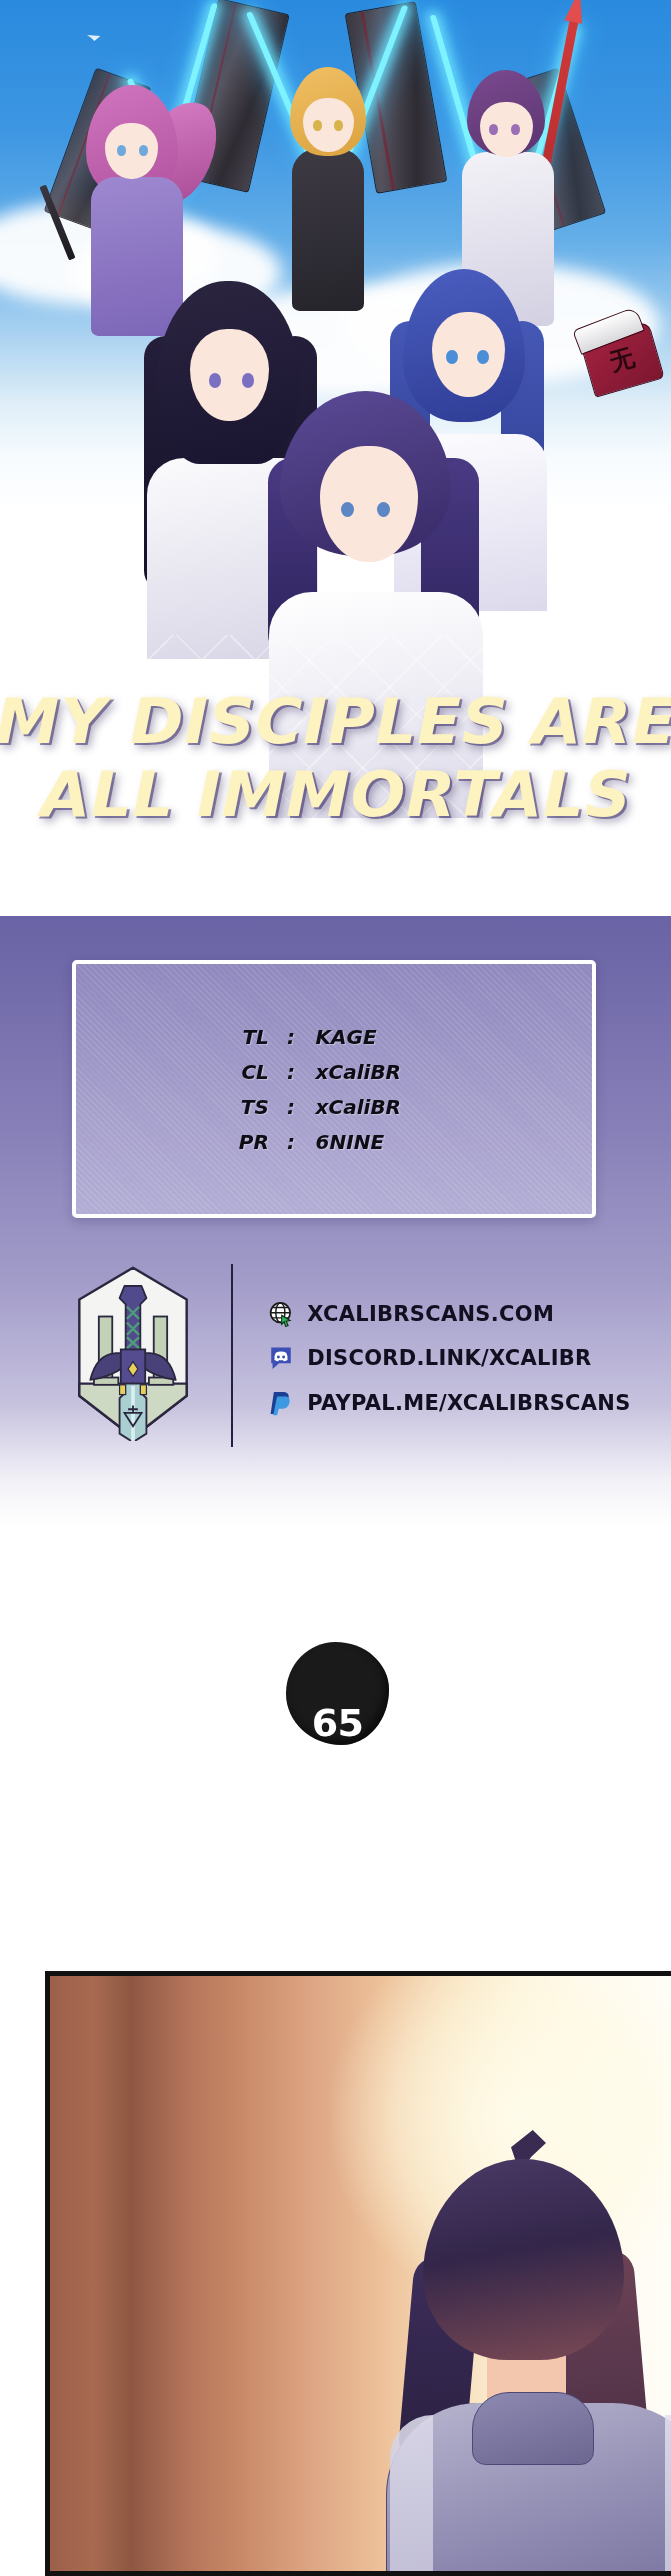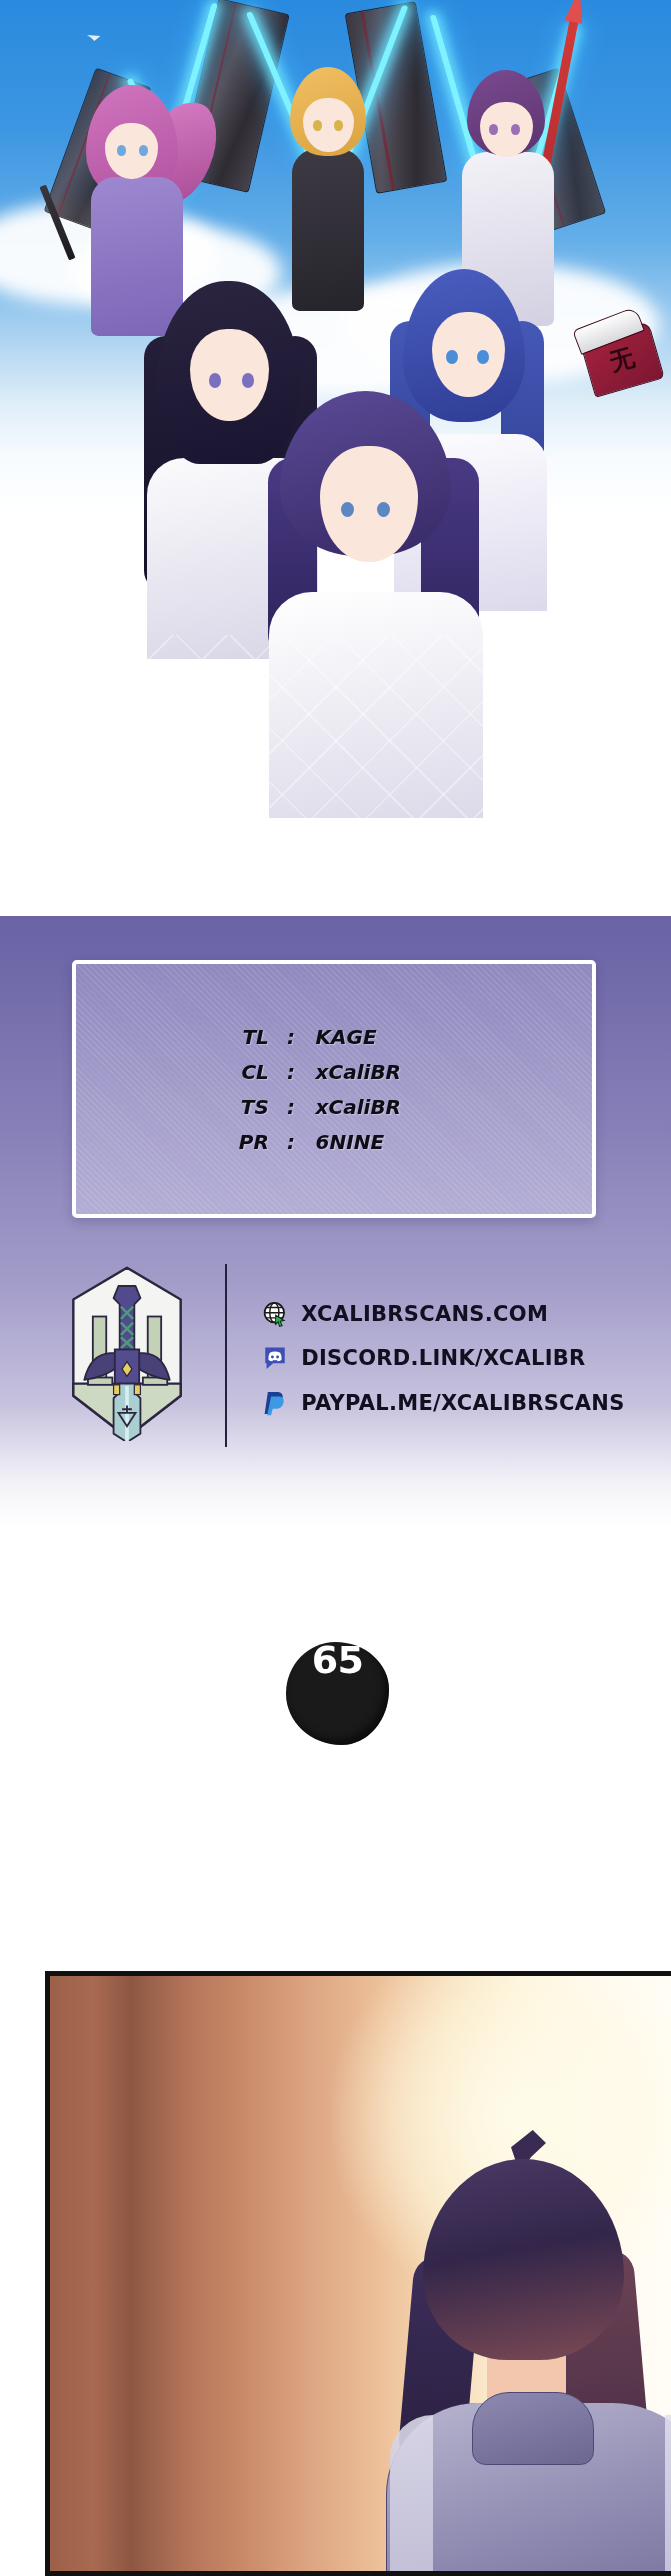--- a/index.html
+++ b/index.html
@@ -257,21 +257,21 @@
     color: #0e0c14;
     text-shadow: 1.2px 1.2px 1.2px rgba(255,255,255,.35);
   }
   .credit-role  { text-align: right; padding-right: 3.7px; }
   .credit-colon { text-align: center; }
   .credit-name  { text-align: left; padding-left: 6.1px; }
 
   
   .social-row {
     position: absolute;
-    left: 66px; top: 1264px;
+    left: 72px; top: 1264px;
     width: 537px; height: 195px;
     display: flex;
     align-items: flex-start;
   }
   .emblem {
     width: 122px; height: 177px;
     position: relative;
     flex: 0 0 122px;
   }
   .emblem svg { width: 100%; height: 100%; display:block; }
@@ -309,21 +309,21 @@
   }
 
   
   .chapter-badge {
     position: absolute;
     left: 286px; top: 1642px;
     width: 103px; height: 103px;
     background: #1a1a1a;
     border-radius: 48% 52% 46% 54% / 50% 46% 54% 50%;
     display: flex;
-    align-items: flex-start;
+    align-items: flex-end;
     justify-content: center;
     box-shadow: inset -3.7px -4.9px 8.5px rgba(0,0,0,.6);
   }
   .chapter-num {
     color: #ffffff;
     font-family: "DejaVu Sans", sans-serif;
     font-weight: 900;
     font-size: 38px;
     letter-spacing: -0.6px;
     margin-top: -3.7px;
@@ -484,20 +484,24 @@
         <div class="body"></div>
         <div class="hair"></div>
         <div class="face"></div>
         <div class="eye" style="left:85px"></div>
         <div class="eye" style="left:121px"></div>
       </div>
 
       <div class="lattice"></div>
     </div>
 
+    <div class="title-wrap">
+      <div class="title-line">MY DISCIPLES ARE</div>
+      <div class="title-line second">ALL IMMORTALS</div>
+    </div>
 
     <div class="credit-box">
       <div class="credit-table">
 
         <div class="credit-role">TL</div>
         <div class="credit-colon">:</div>
         <div class="credit-name">KAGE</div>
 
         <div class="credit-role">CL</div>
         <div class="credit-colon">:</div>

